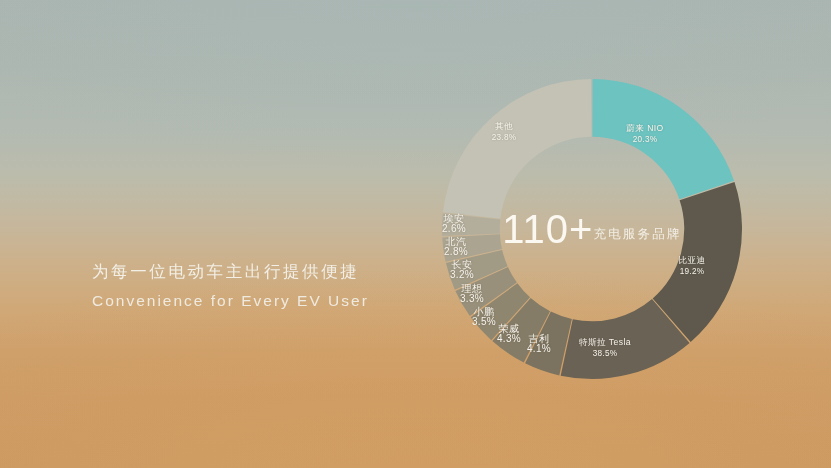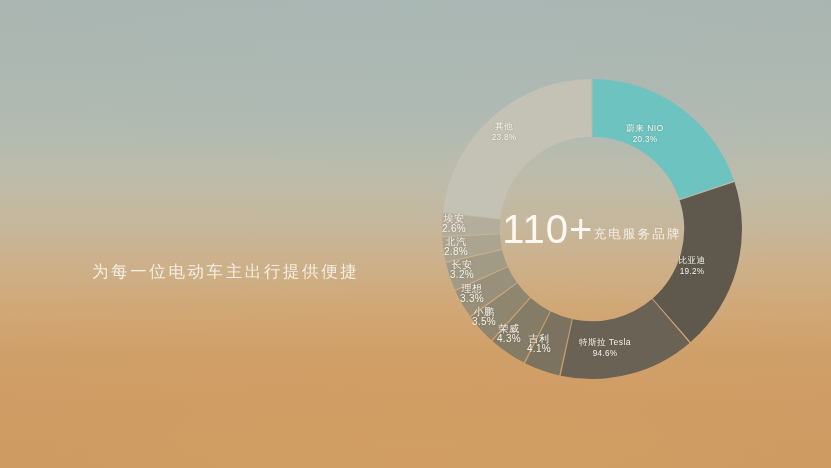--- a/index.html
+++ b/index.html
@@ -140,20 +140,21 @@
   .slice-label.big .nm { font-size: 8.6px; line-height: 11px; }
   .slice-label.big .pc { font-size: 8.2px; line-height: 11px; }
 </style>
 </head>
 <body>
 
 <div id="stage">
 
   <div class="headline">
     <div class="headline-cn">为每一位电动车主出行提供便捷</div>
+    <div class="headline-en">Convenience for Every EV User</div>
   </div>
 
   <div id="donut-wrap">
     <svg id="donut-svg" viewBox="0 0 302 302">
       <g id="slice-group">
           <path d="M 151.71994555224623 1.0017277486110459 A 150 150 0 0 1 293.0242380139921 102.73908603699144 L 238.34490637860517 121.31953791274974 A 92.25 92.25 0 0 0 151.44276651463144 58.7510625653958 Z" fill="#6cc3c0"></path>
           <path d="M 293.4809589288541 104.10462343989334 A 150 150 0 0 1 249.67740097609834 263.97243264001315 L 211.6866016003005 220.47804607360808 A 92.25 92.25 0 0 0 238.62578974124526 122.15934341553441 Z" fill="#5e594c"></path>
           <path d="M 248.58841376149252 264.9144481596419 A 150 150 0 0 1 119.67557411718857 297.6928094458357 L 131.73547808207098 241.21607780918893 A 92.25 92.25 0 0 0 211.0168744633179 221.05738561817975 Z" fill="#6a6254"></path>
           <path d="M 118.26888907180253 297.38536257907083 A 150 150 0 0 1 84.07961280941241 285.24478305789705 L 109.84396187778863 233.5605415806067 A 92.25 92.25 0 0 0 130.87036677915856 241.02699798612855 Z" fill="#7b735f"></path>
           <path d="M 82.79405841793546 284.59621825824263 A 150 150 0 0 1 51.32728893630272 263.09527496381247 L 89.70128269582617 219.93859410274467 A 92.25 92.25 0 0 0 109.0533459270303 233.1616742288192 Z" fill="#857c67"></path>
@@ -176,21 +177,21 @@
       <div class="slice-label big" style="left: 645px; top: 134px; text-align: center;">
         <span class="nm">蔚来 NIO</span>
         <span class="pc">20.3%</span>
       </div>
       <div class="slice-label big" style="left: 692px; top: 266px;">
         <span class="nm">比亚迪</span>
         <span class="pc">19.2%</span>
       </div>
       <div class="slice-label big" style="left: 605px; top: 348px;">
         <span class="nm">特斯拉 Tesla</span>
-        <span class="pc">94.6%</span>
+        <span class="pc">38.5%</span>
       </div>
       <div class="slice-label" style="left: 539px; top: 344px;">
         <span class="nm">吉利</span>
         <span class="pc">4.1%</span>
       </div>
       <div class="slice-label" style="left: 509px; top: 334px;">
         <span class="nm">荣威</span>
         <span class="pc">4.3%</span>
       </div>
       <div class="slice-label" style="left: 484px; top: 317px;">

